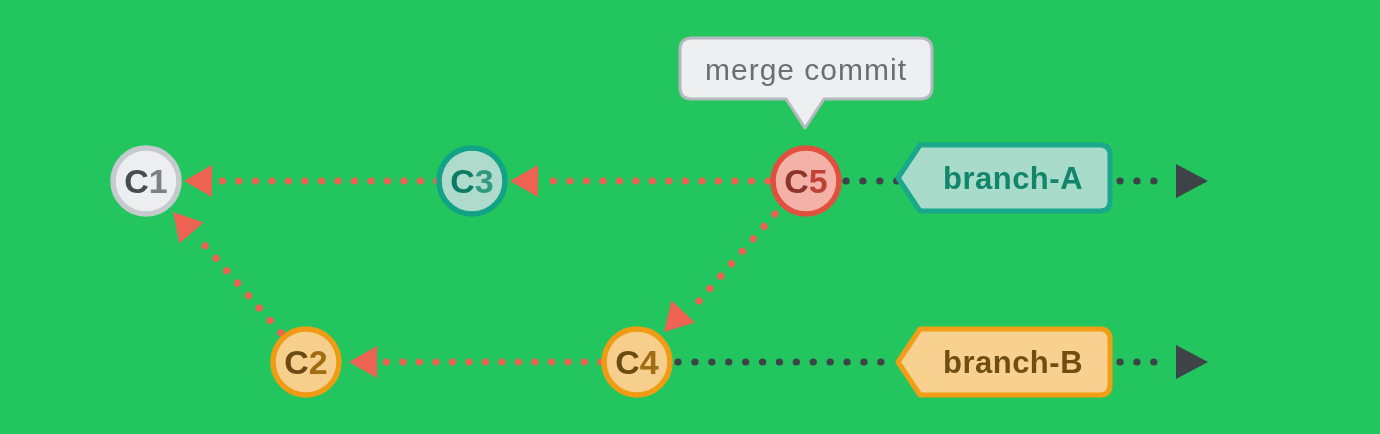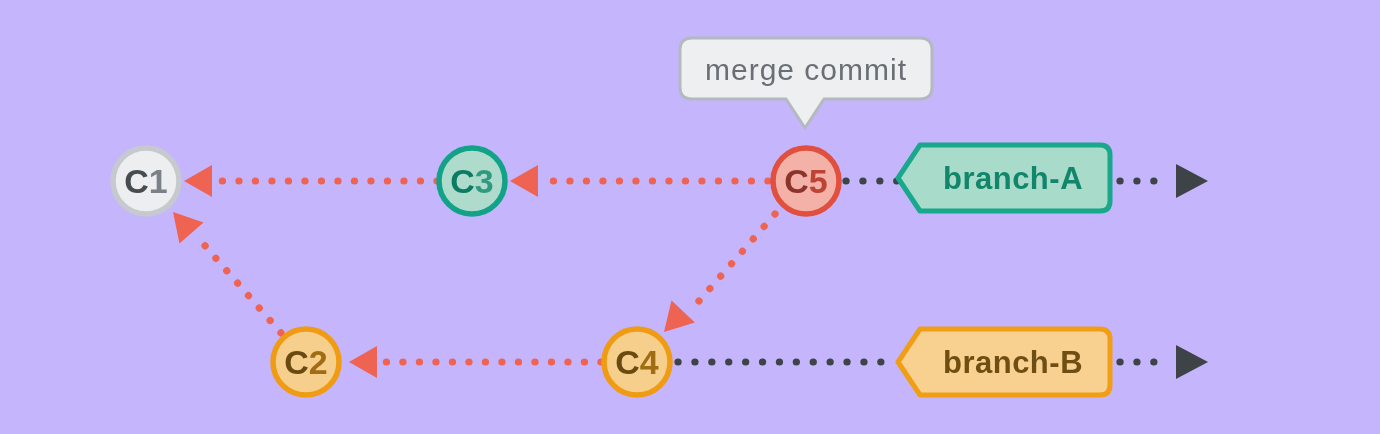--- a/index.html
+++ b/index.html
@@ -1,20 +1,20 @@
 <!DOCTYPE html>
 <html><head>
 <meta charset="utf-8">
 <style>
   html, body { margin: 0; padding: 0; background: #ffffff; }
   .stage {
     position: relative;
     width: 1380px;
     height: 434px;
-    background: #c4b5fd;
+    background: #22c55e;
     overflow: hidden;
     font-family: "Liberation Sans", sans-serif;
   }
   svg { display: block; }
   .dotted-line {
     fill: none;
     stroke-width: 7.2;
     stroke-linecap: round;
   }
   .dotted-red   { stroke-dasharray: 0.1 16.4; }

